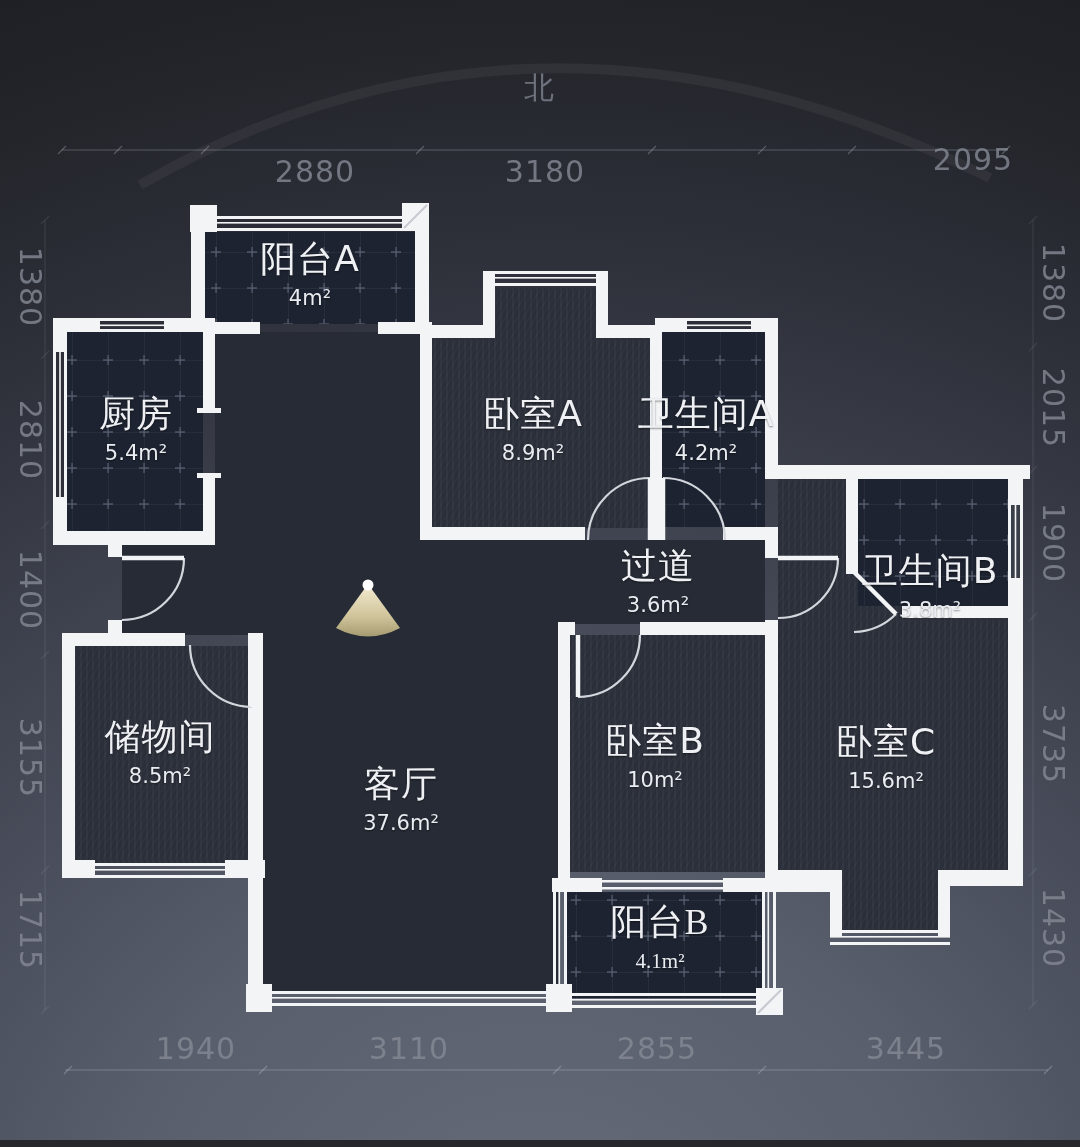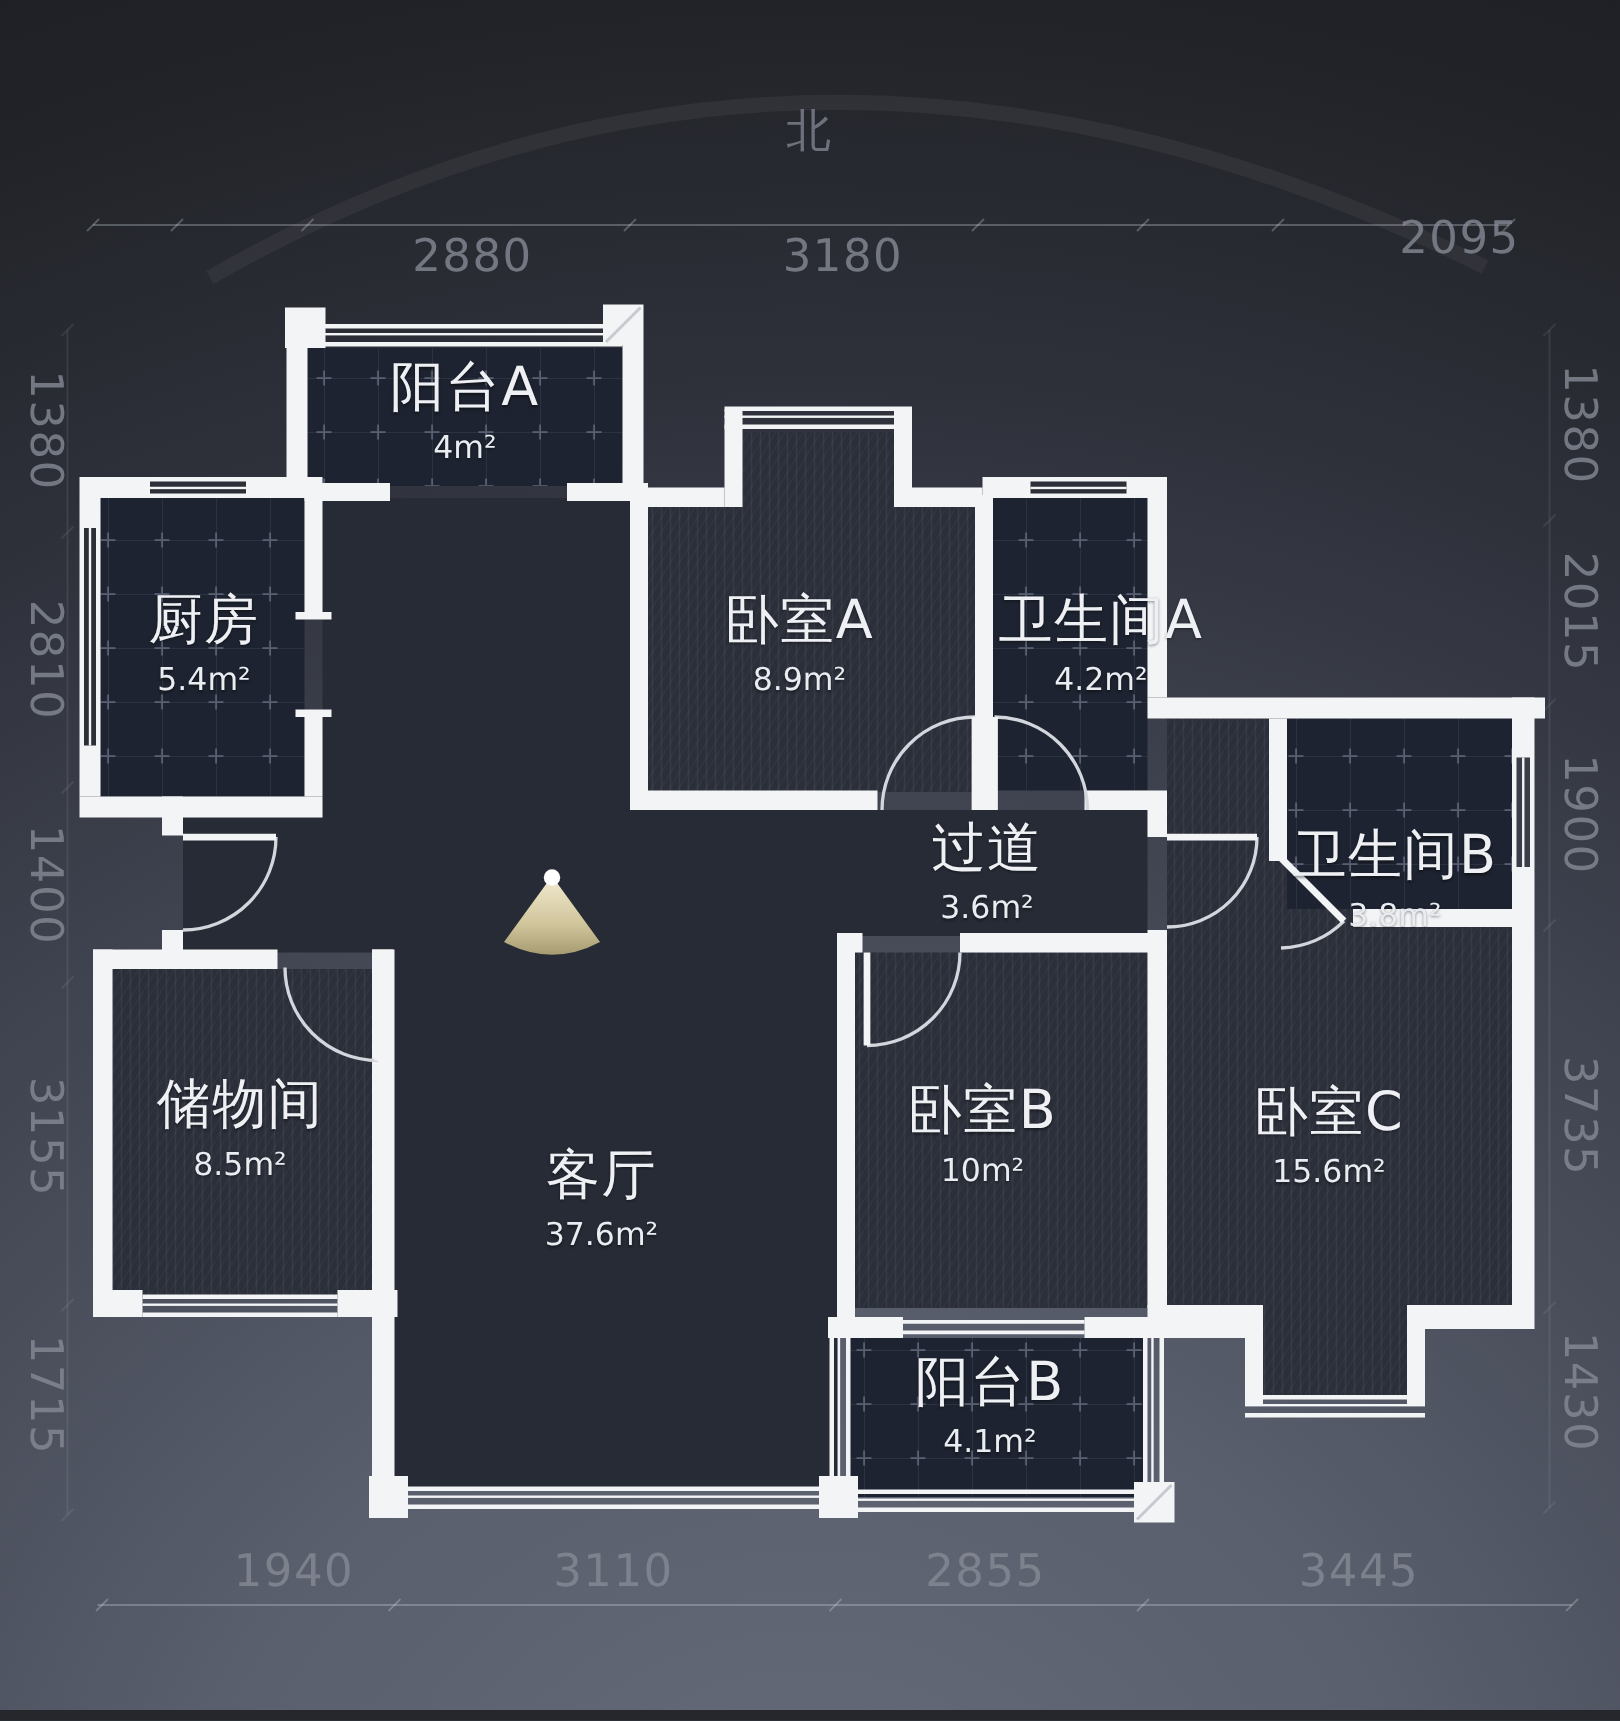--- a/index.html
+++ b/index.html
@@ -214,21 +214,21 @@
 
     <g>
       <path d="M368 584 L336 628 Q368 645 400 628 Z" fill="url(#coneGrad)"></path>
       <circle cx="368" cy="585" r="5.5" fill="#ffffff"></circle>
     </g>
   </svg>
 
   <div class="north" style="left:540px;top:88px;">北</div>
 
   <div class="dim" style="left:315px;top:171px;">2880</div>
-  <div class="dim" style="left:562px;top:171px;">3180</div>
+  <div class="dim" style="left:545px;top:171px;">3180</div>
   <div class="dim" style="left:933px;top:159px;margin-left:40px;">2095</div>
 
   <div class="dim" style="left:196px;top:1048px;">1940</div>
   <div class="dim" style="left:409px;top:1048px;">3110</div>
   <div class="dim" style="left:657px;top:1048px;">2855</div>
   <div class="dim" style="left:906px;top:1048px;">3445</div>
 
   <div class="dim vert" style="left:30px;top:287px;">1380</div>
   <div class="dim vert" style="left:30px;top:440px;">2810</div>
   <div class="dim vert" style="left:30px;top:590px;">1400</div>
@@ -246,21 +246,21 @@
     <div class="room-area">4m²</div>
   </div>
   <div class="lbl" style="left:136px;top:433px;">
     <div class="room-name">厨房</div>
     <div class="room-area">5.4m²</div>
   </div>
   <div class="lbl" style="left:533px;top:433px;">
     <div class="room-name">卧室A</div>
     <div class="room-area">8.9m²</div>
   </div>
-  <div class="lbl" style="left:734px;top:433px;">
+  <div class="lbl" style="left:706px;top:433px;">
     <div class="room-name">卫生间A</div>
     <div class="room-area">4.2m²</div>
   </div>
   <div class="lbl" style="left:658px;top:585px;">
     <div class="room-name">过道</div>
     <div class="room-area">3.6m²</div>
   </div>
   <div class="lbl" style="left:930px;top:546px;margin-top:44px;">
     <div class="room-name">卫生间B</div>
     <div class="room-area">3.8m²</div>
@@ -274,19 +274,19 @@
     <div class="room-area">37.6m²</div>
   </div>
   <div class="lbl" style="left:655px;top:760px;">
     <div class="room-name">卧室B</div>
     <div class="room-area">10m²</div>
   </div>
   <div class="lbl" style="left:886px;top:761px;">
     <div class="room-name">卧室C</div>
     <div class="room-area">15.6m²</div>
   </div>
-  <div class="lbl" style="left:660px;top:941px;">
+  <div class="lbl" style="left:660px;top:941px;font-family:Liberation Serif, serif;">
     <div class="room-name">阳台B</div>
     <div class="room-area">4.1m²</div>
   </div>
 
   <div class="bottom-strip"></div>
 </div>
 
 </body></html>

